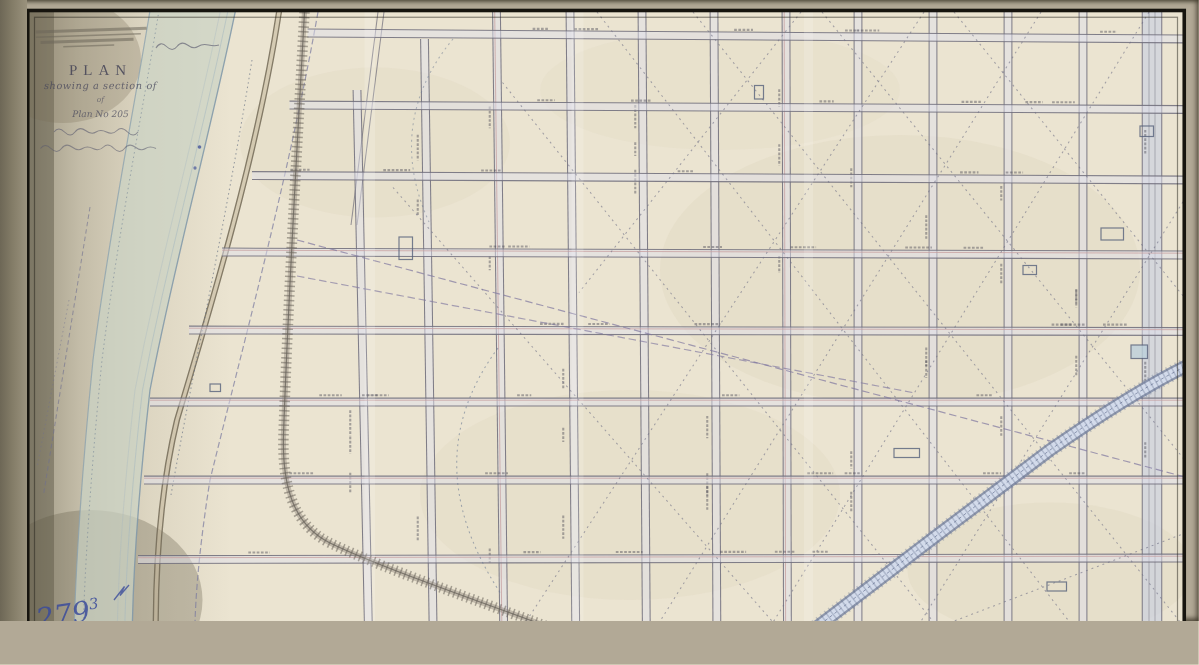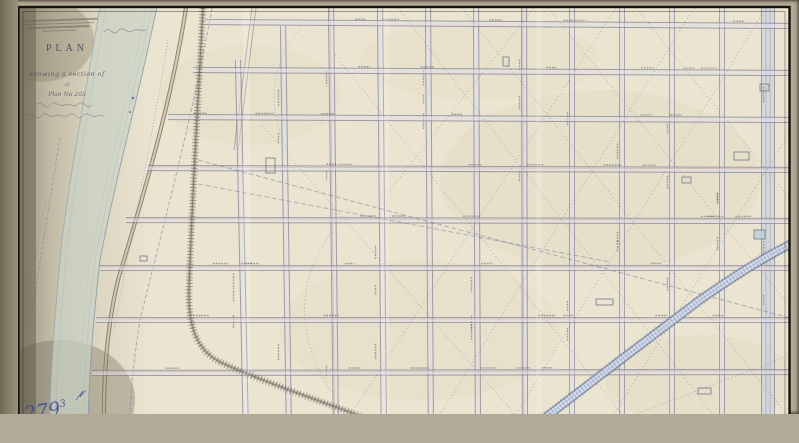--- a/index.html
+++ b/index.html
@@ -12,21 +12,21 @@
   svg#map{position:absolute;left:0;top:0;}
   .stamp{position:absolute;left:24px;top:19px;width:78px;transform:rotate(-2deg);}
   .stamp-bar{height:1.5px;background:#6b6659;opacity:.55;margin-bottom:2px;}
   .stamp-bar:nth-child(1){width:74px;}
   .stamp-bar:nth-child(2){width:70px;}
   .stamp-bar:nth-child(3){width:62px;margin-left:3px;}
   .stamp-bar:nth-child(4){width:34px;margin-left:18px;}
   .sig{position:absolute;left:102px;top:26px;}
   .titleblock{position:absolute;left:14px;top:42px;width:106px;text-align:center;color:#45455a;}
   .t-plan{font-size:10px;letter-spacing:4px;opacity:.8;color:#3d3d52;}
-  .t-script{font-family:"DejaVu Serif", serif;font-style:italic;font-size:6.5px;letter-spacing:.4px;opacity:.75;margin-top:17px;}
+  .t-script{font-family:"DejaVu Serif", serif;font-style:italic;font-size:6.5px;letter-spacing:.4px;opacity:.75;margin-top:0;}
   .t-caps{font-size:7px;letter-spacing:2.2px;opacity:.7;margin-top:3px;color:#45455e;}
   .t-of{font-family:"DejaVu Serif", serif;font-style:italic;font-size:5px;opacity:.6;margin-top:3px;}
   .t-ref{font-family:"DejaVu Serif", serif;font-style:italic;font-size:6px;opacity:.7;margin-top:3px;}
   .squig{display:block;margin:3px auto 0;}
   .catnum{position:absolute;left:24px;top:399px;transform:rotate(-9deg);
           font-family:"DejaVu Serif", serif;font-style:italic;font-size:19px;color:#3b4c9b;opacity:.85;}
   .catnum sup{font-size:10px;}
   .flourish{position:absolute;left:74px;top:388px;}
 </style>
 </head>

